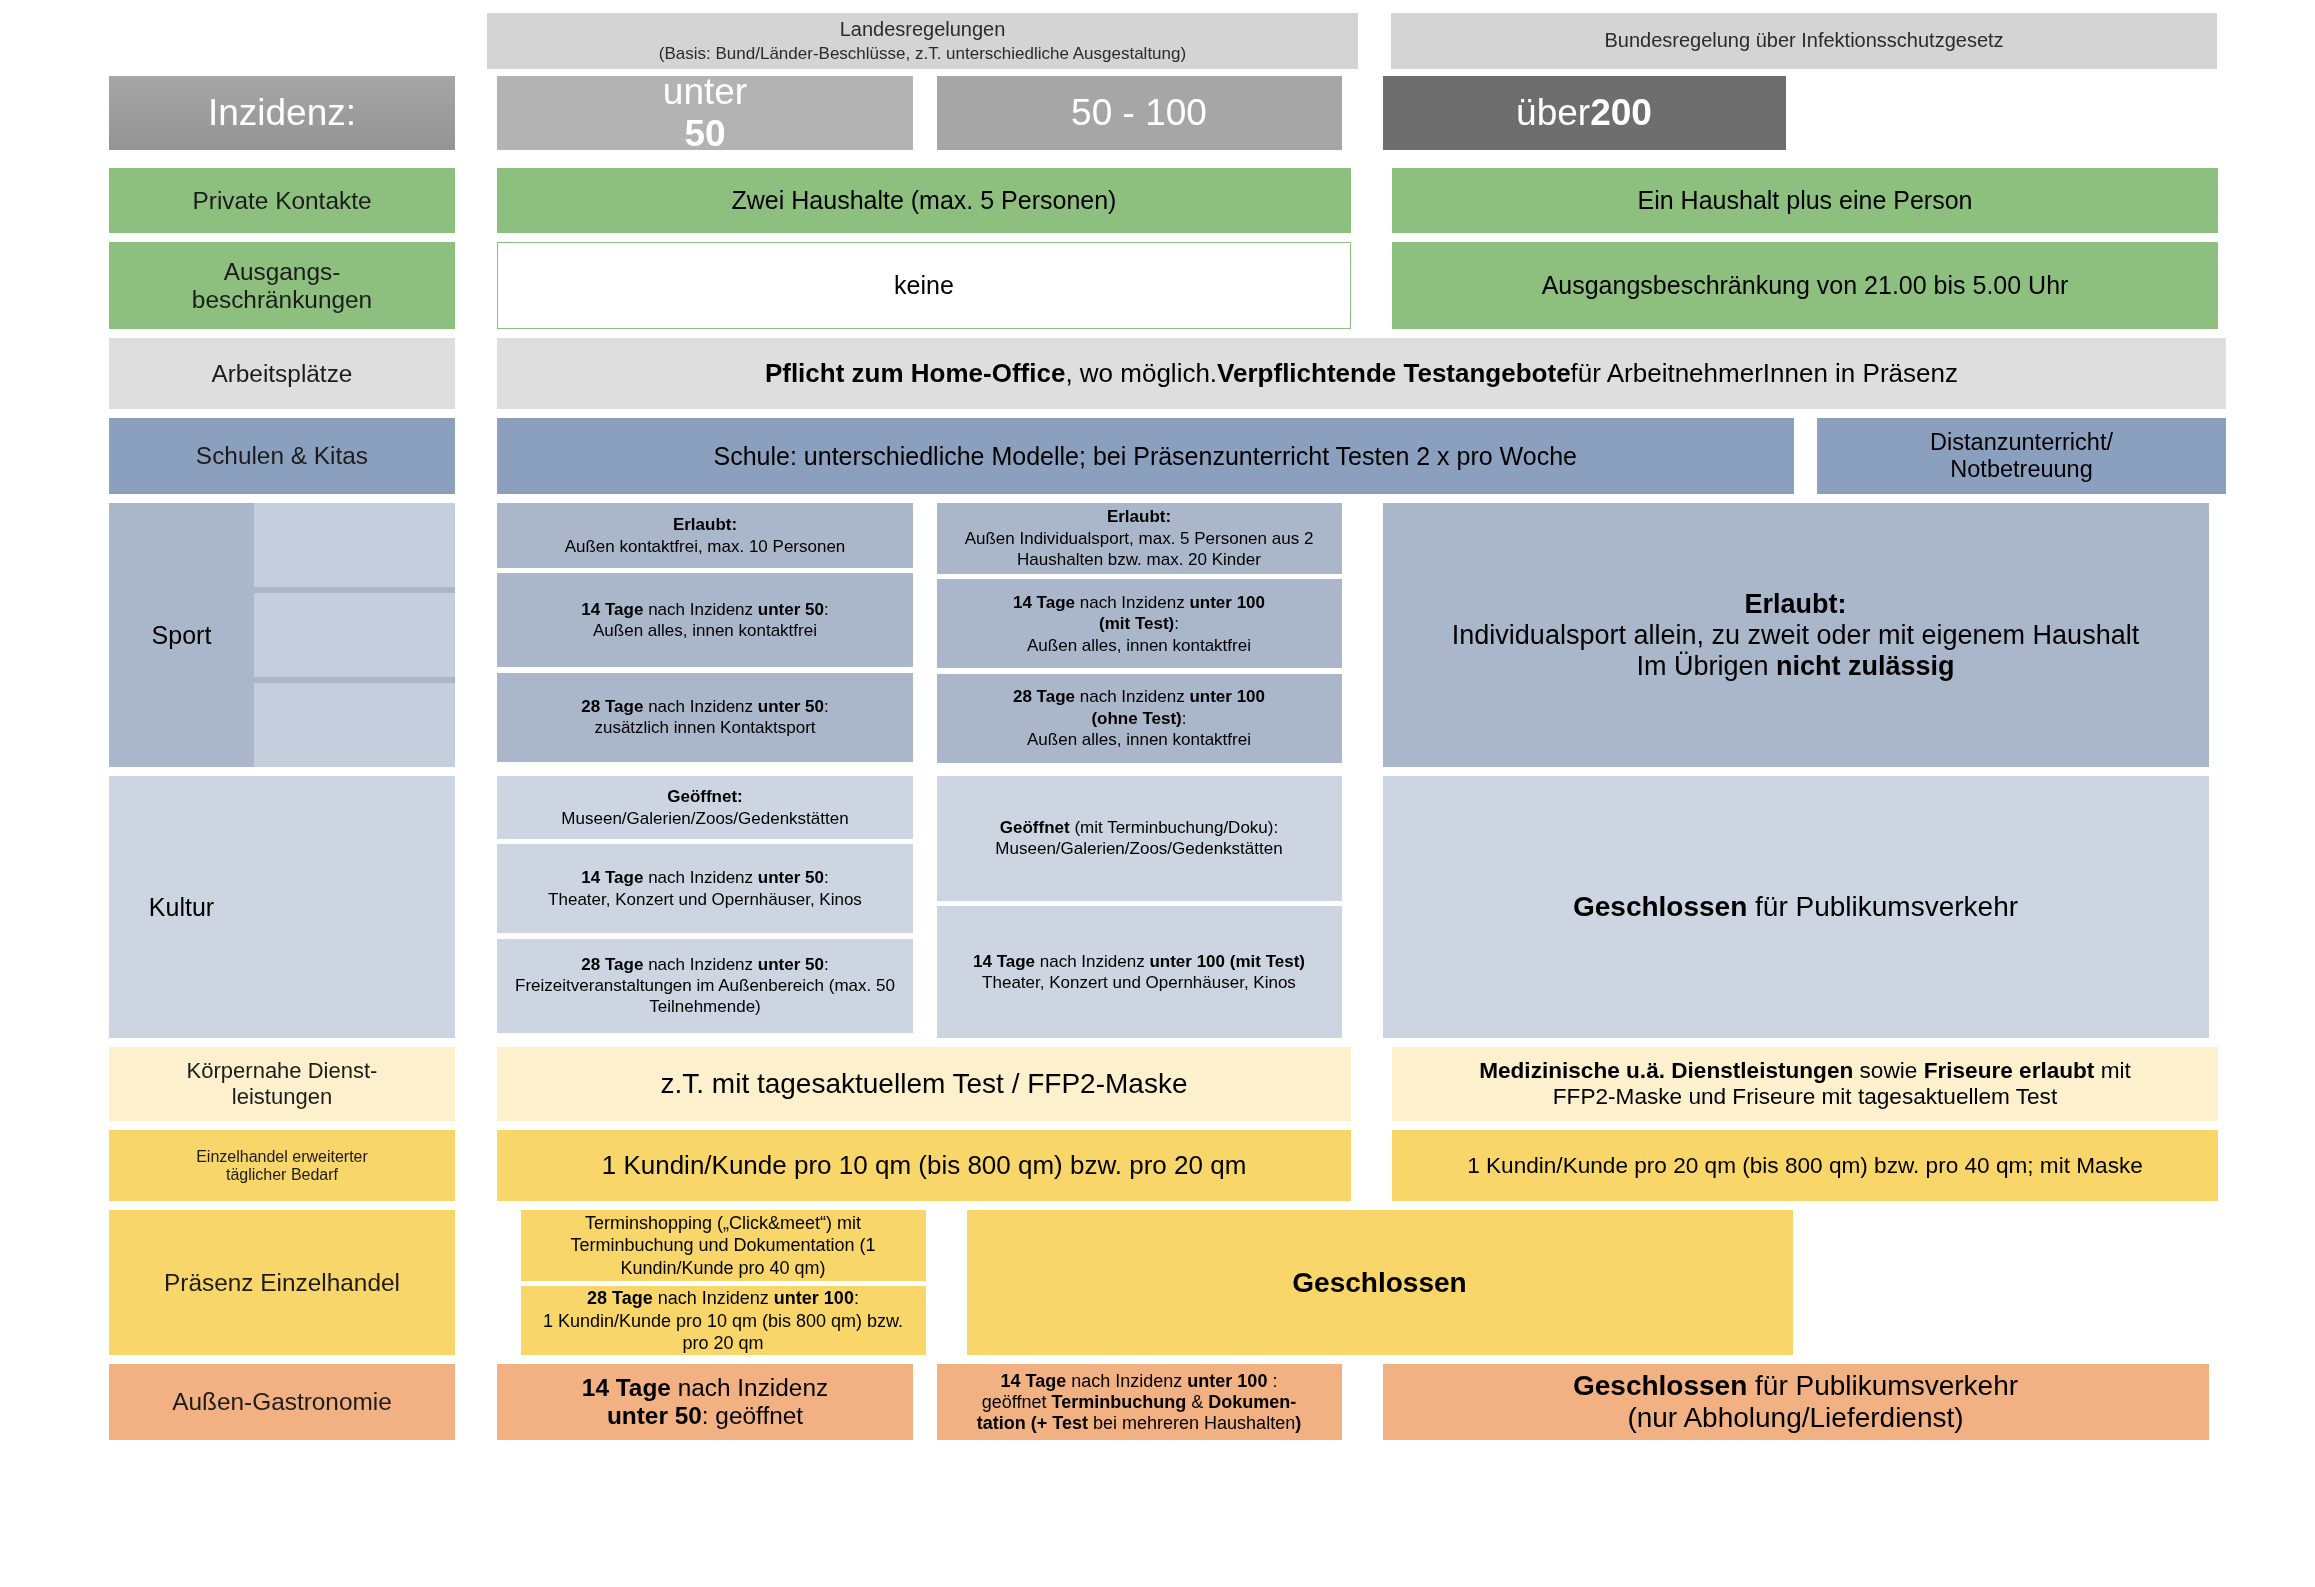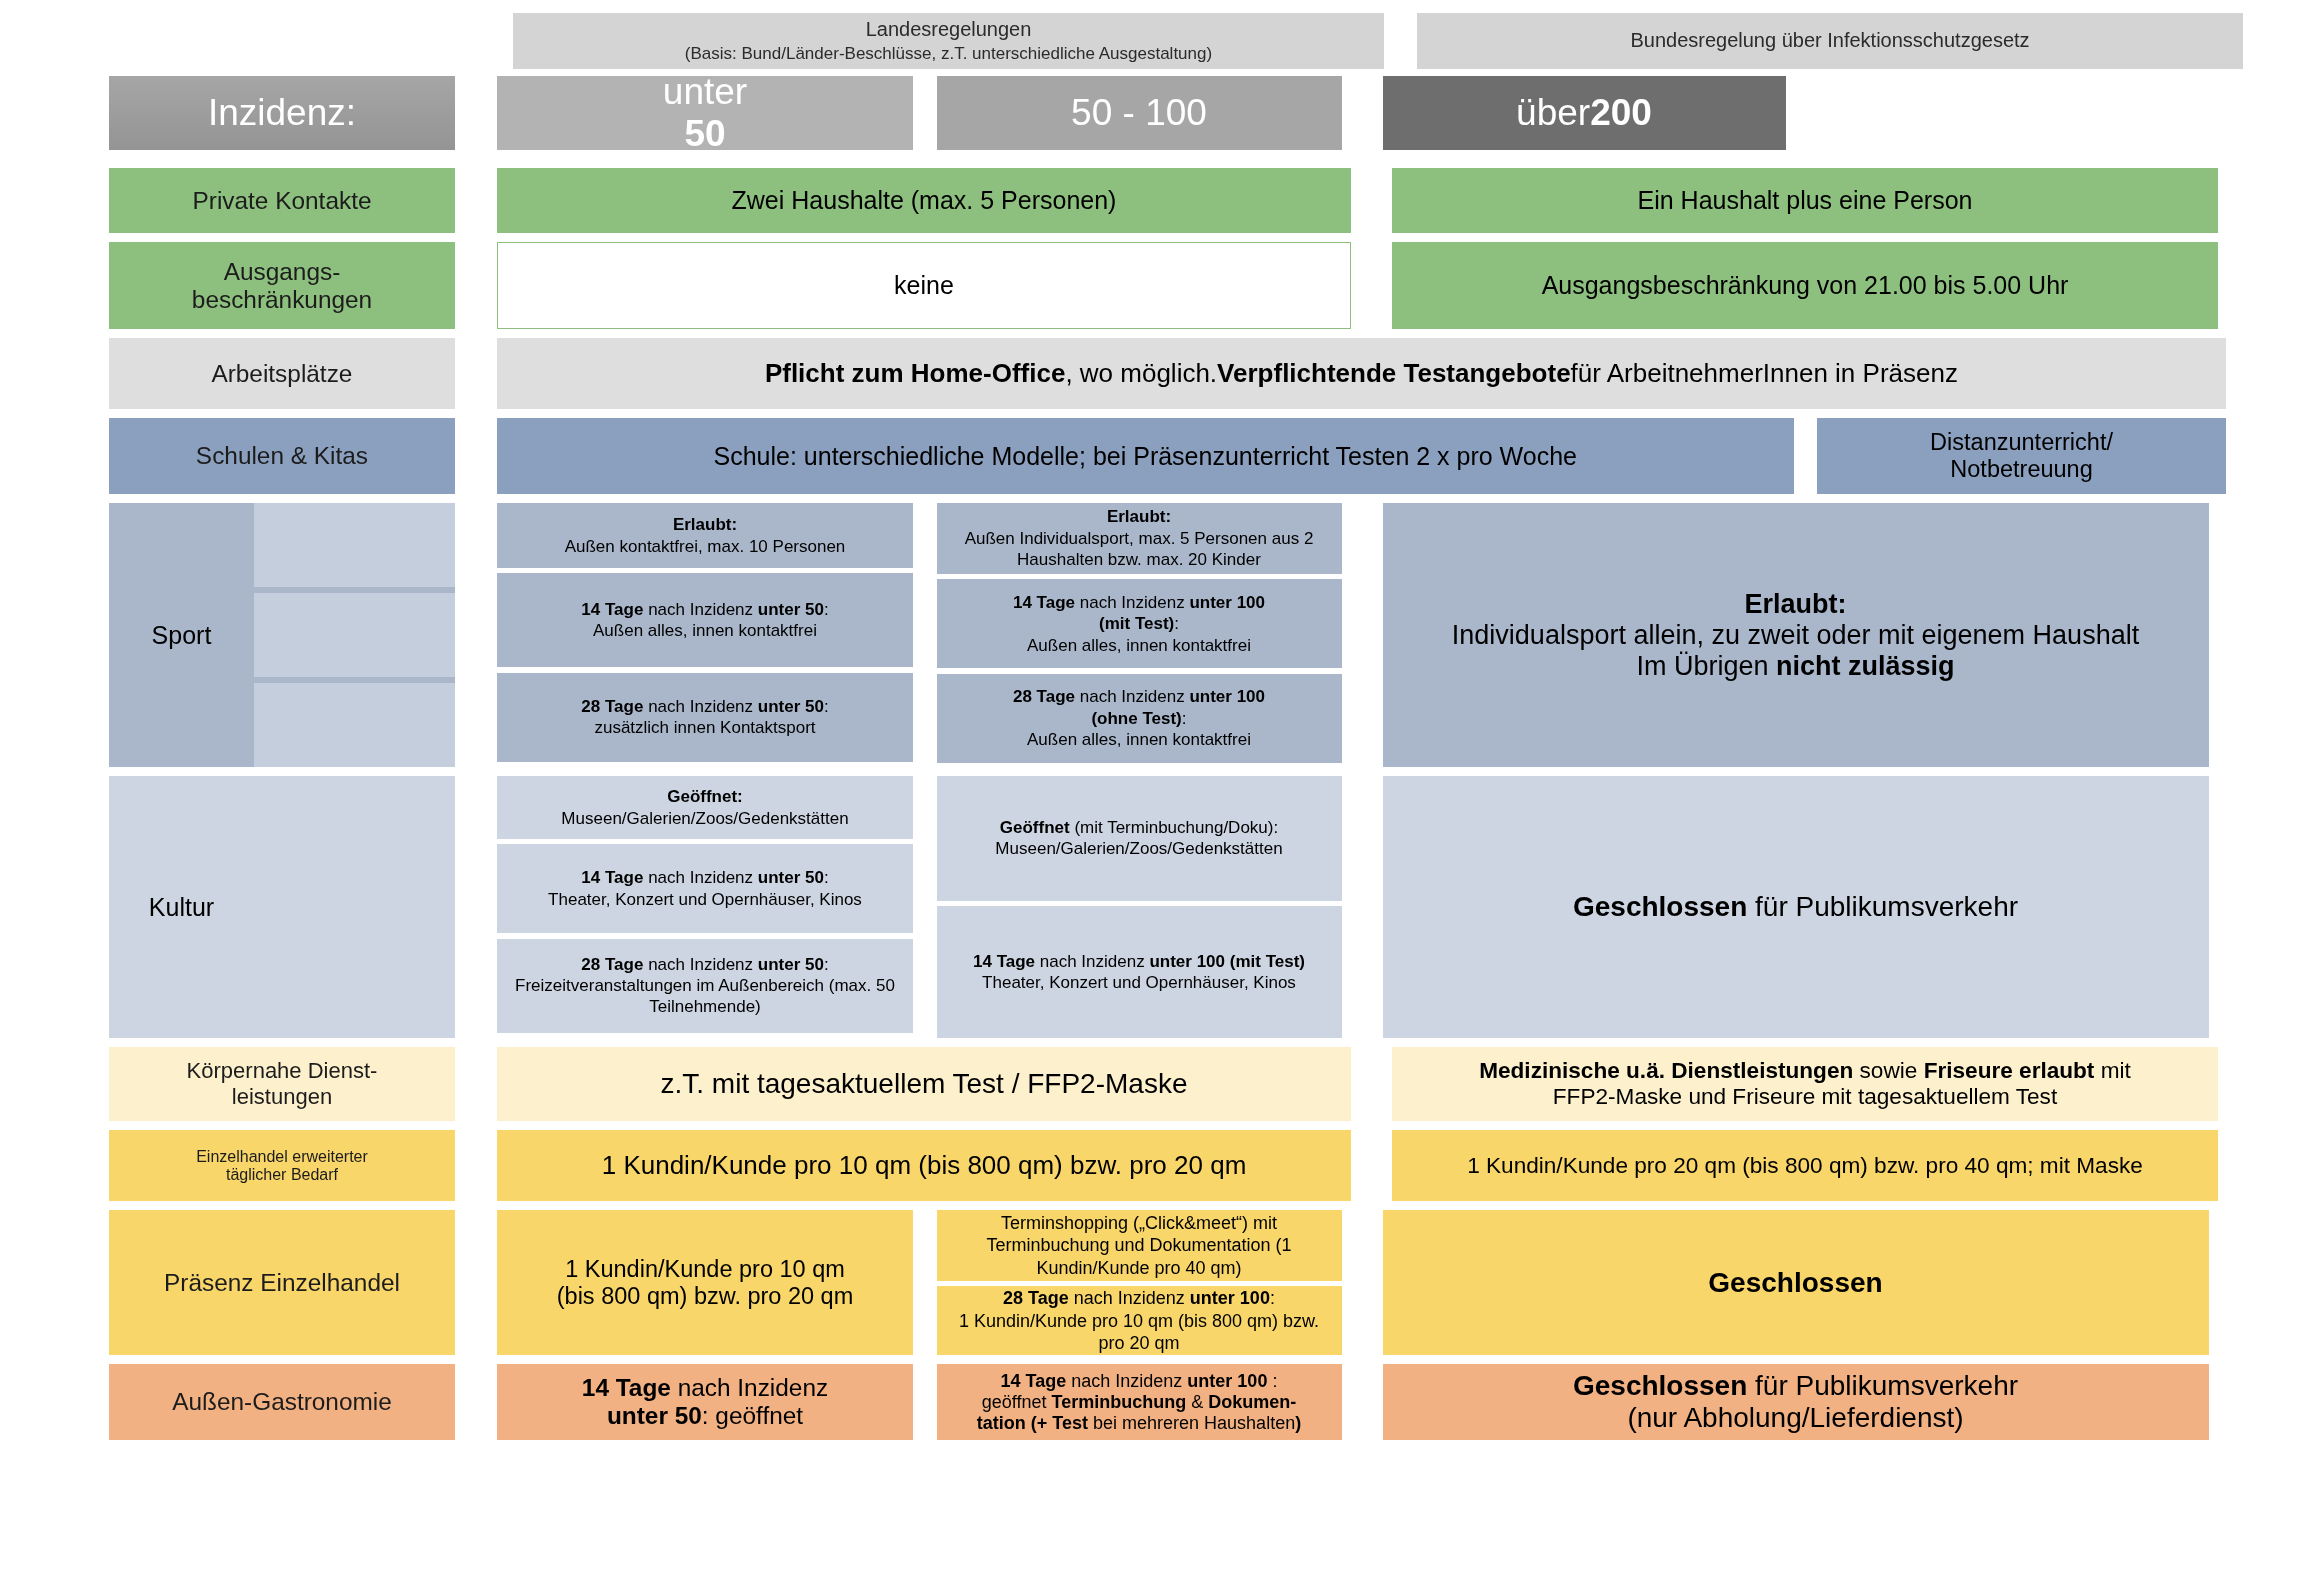--- a/index.html
+++ b/index.html
@@ -11,21 +11,21 @@
   }
   .sheet {
     position: relative;
     width: 2316px; height: 1588px;
     background: #ffffff;
     padding: 0;
   }
 
   
   .topband {
-    position: absolute; left: 126px; top: 12.7px;
+    position: absolute; left: 100px; top: 12.7px;
     width: 2117px; height: 56px;
   }
   .topband-inner { display: flex; gap: 0; }
   .band-spacer { width: 387px; }
   .band-box {
     background: #d4d4d4;
     color: #2b2b2b;
     font-size: 19px;
     display: flex; flex-direction: column;
     align-items: center; justify-content: center;
@@ -270,24 +270,20 @@
         <div>Einzelhandel erweiterter</div>
         <div>täglicher Bedarf</div>
       </div>
       <div class="box gold" style="width:854px;font-size:26px">1 Kundin/Kunde pro 10 qm (bis 800 qm) bzw. pro 20 qm</div>
       <div class="gap-md"></div>
       <div class="box gold" style="width:826px;font-size:22.6px">1 Kundin/Kunde pro 20 qm (bis 800 qm) bzw. pro 40 qm; mit Maske</div>
     </div>
 
     <div class="brow" style="height:145px">
       <div class="lbl gold">Präsenz Einzelhandel</div>
-      <div class="box gold" style="width:416px;flex-direction:column;font-size:23.5px">
-        <div>1 Kundin/Kunde pro 10 qm</div>
-        <div>(bis 800 qm) bzw. pro 20 qm</div>
-      </div>
       <div class="gap-sm"></div>
       <div class="stack" style="width:405px">
         <div class="sub gold" style="height:71px;font-size:18px">
           <div>Terminshopping („Click&amp;meet“) mit Terminbuchung und Dokumentation (1 Kundin/Kunde pro 40 qm)</div>
         </div>
         <div class="sub gold" style="height:69px;font-size:18px">
           <div><b>28 Tage</b><span> nach Inzidenz </span><b>unter 100</b><span>:</span><br><span>1 Kundin/Kunde pro 10 qm (bis 800 qm) bzw. pro 20 qm</span></div>
         </div>
       </div>
       <div class="gap-md"></div>

